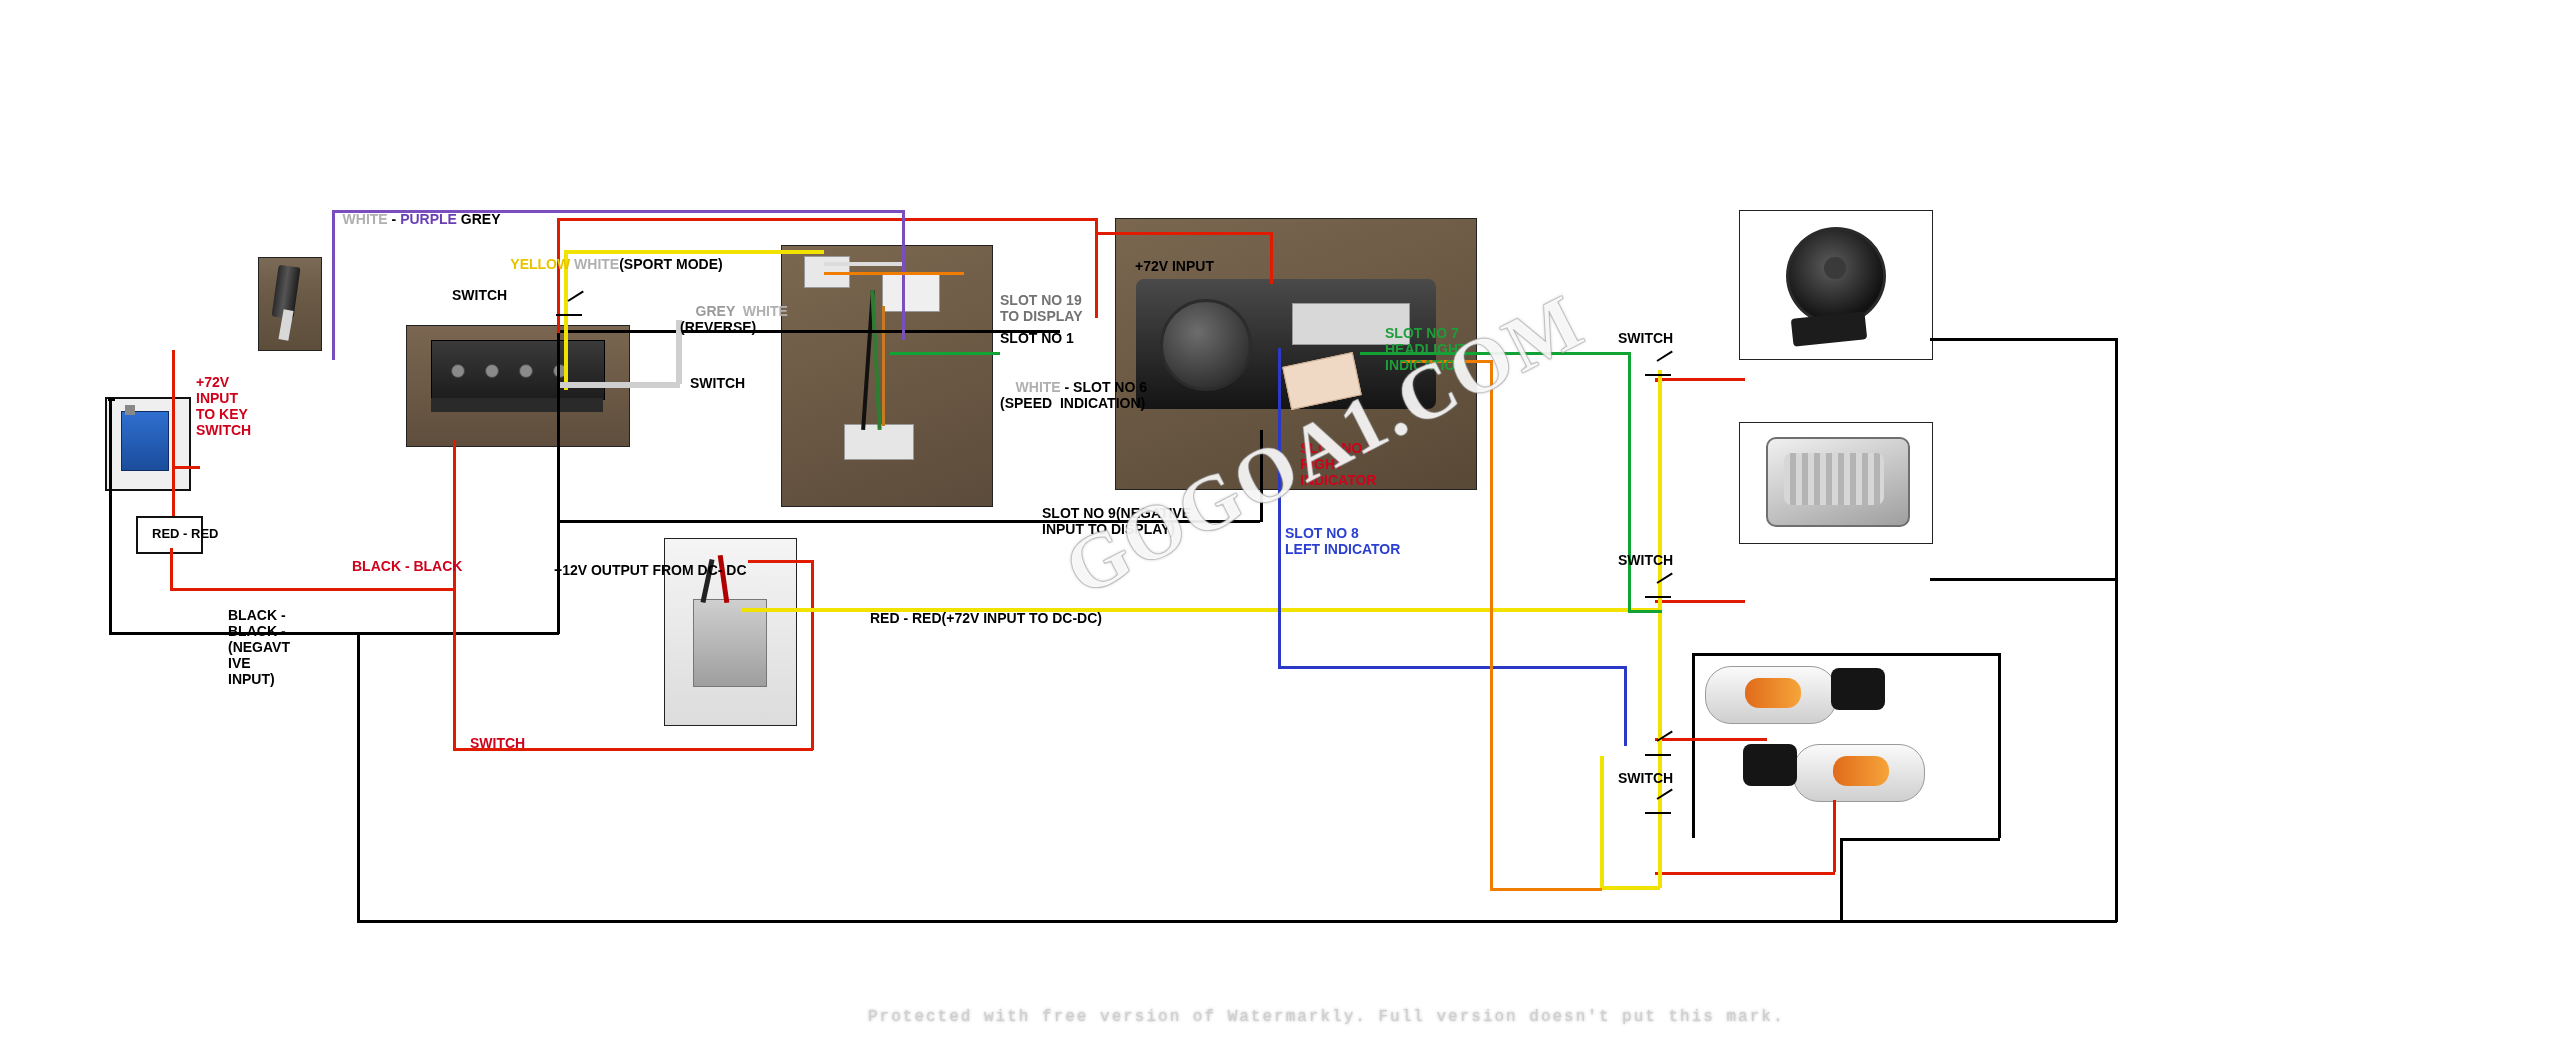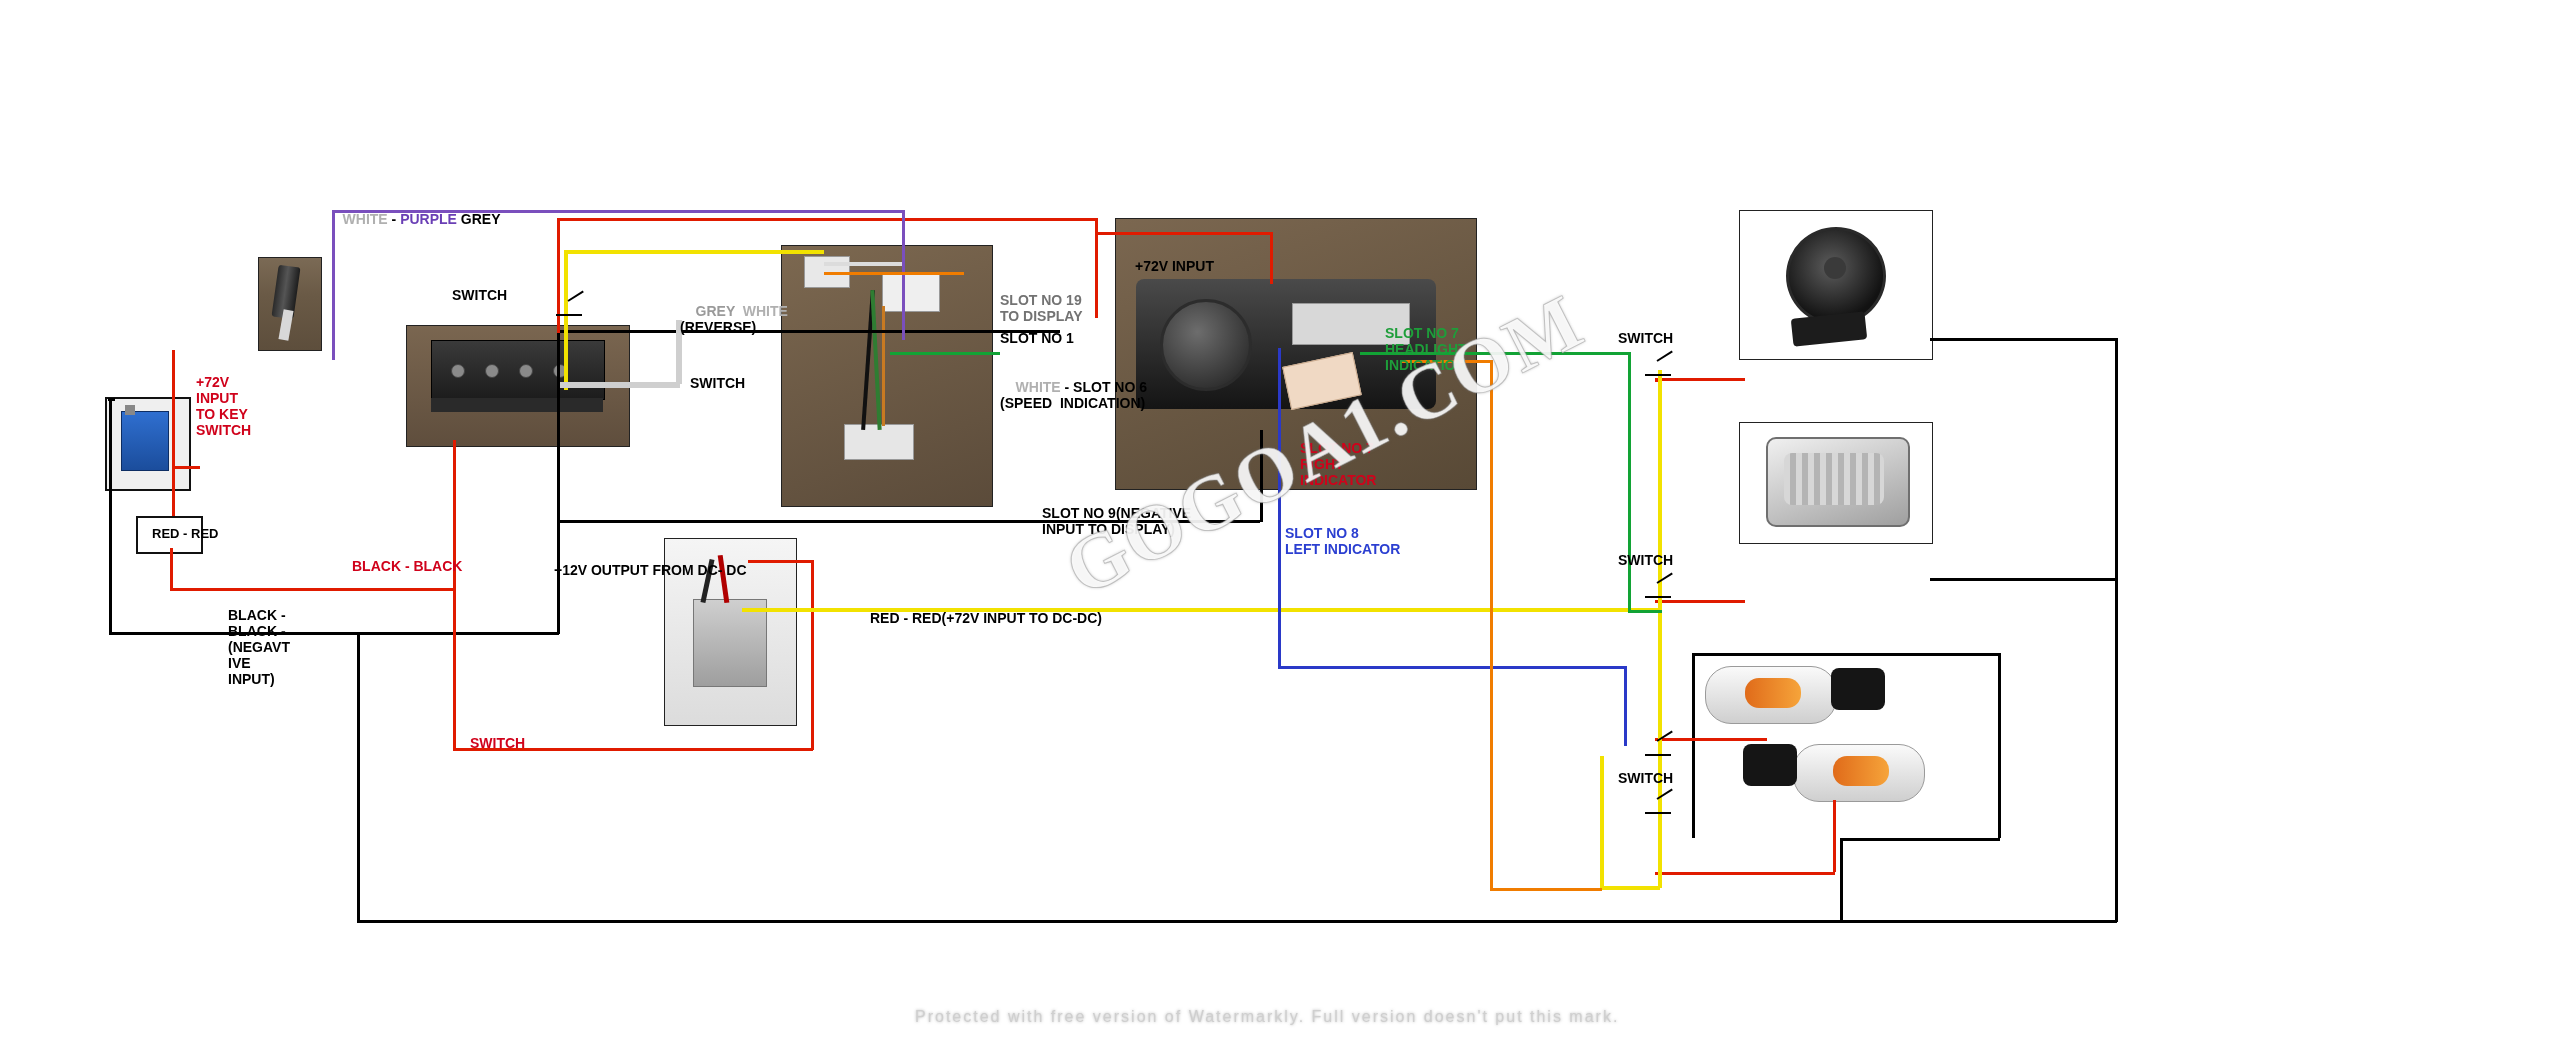--- a/index.html
+++ b/index.html
@@ -218,20 +218,23 @@
   </div>
   <div style="position:absolute;left:1645px;top:798px;width:26px;height:18px;">
     <div style="position:absolute;left:0;top:14px;width:26px;height:0;border-top:2px solid #000;"></div>
     <div style="position:absolute;left:12px;top:0;width:18px;height:0;border-top:2px solid #000;transform:rotate(-32deg);transform-origin:left;"></div>
   </div>
 
   <div class="lbl" style="left:327px;top:195px;font-size:14px;">
     <span style="color:#b0b0b0">WHITE</span><span style="color:#000"> - </span><span style="color:#6a3fb5">PURPLE</span><span style="color:#000"> GREY</span>
   </div>
 
+  <div class="lbl" style="left:495px;top:240px;font-size:14px;">
+    <span style="color:#e8c400">YELLOW</span><span style="color:#b0b0b0"> WHITE</span><span style="color:#000">(SPORT MODE)</span>
+  </div>
 
   <div class="lbl" style="left:452px;top:287px;font-size:14px;color:#000;">SWITCH</div>
 
   <div class="lbl" style="left:680px;top:287px;font-size:14px;">
     <span style="color:#9a9a9a">GREY</span><span style="color:#b0b0b0">  WHITE</span><span style="color:#000">
 (REVERSE)</span>
   </div>
 
   <div class="lbl" style="left:690px;top:375px;font-size:14px;color:#000;">SWITCH</div>
 
@@ -282,15 +285,15 @@
 
   <div class="lbl" style="left:1618px;top:330px;font-size:14px;color:#000;">SWITCH</div>
 
   <div class="lbl" style="left:1618px;top:552px;font-size:14px;color:#000;">SWITCH</div>
 
   <div class="lbl" style="left:1618px;top:770px;font-size:14px;color:#000;">SWITCH</div>
 
   <div class="lbl" style="left:1618px;top:828px;font-size:14px;color:#000;"></div>
 
   <div class="wm wm-big" style="left:1040px;top:400px;">GOGOA1.COM</div>
-  <div class="wm wm-bottom" style="left:915px;top:1008px;">Protected with free version of Watermarkly. Full version doesn't put this mark.</div>
+  <div class="wm wm-bottom" style="left:868px;top:1008px;font-family:Liberation Mono, monospace;">Protected with free version of Watermarkly. Full version doesn't put this mark.</div>
 
 </div>
 
 </body></html>

